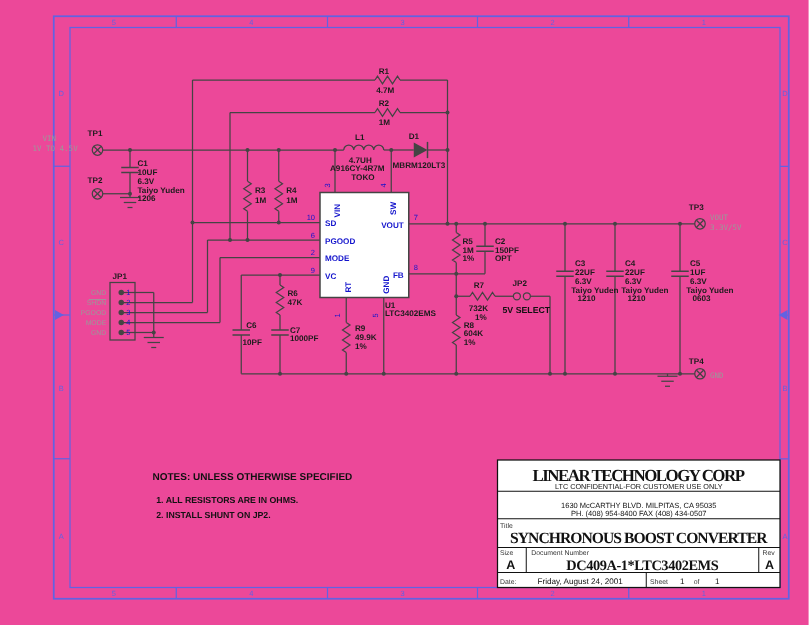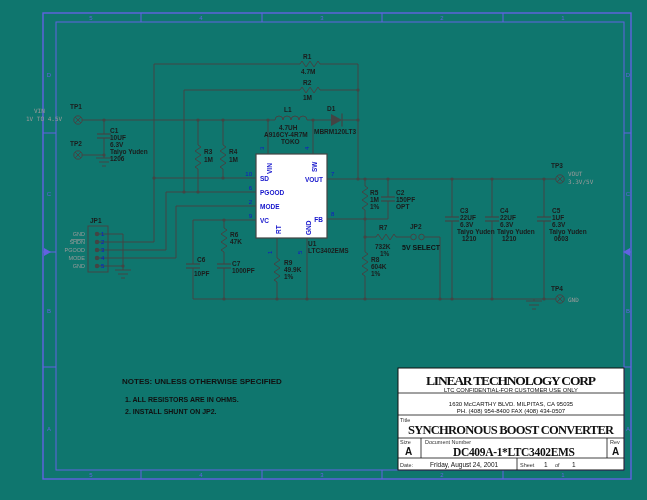--- a/index.html
+++ b/index.html
@@ -1,16 +1,16 @@
 <!DOCTYPE html>
 <html><head>
 <meta charset="utf-8">
 <style>
   html,body{margin:0;padding:0;background:#ffffff;}
-  .sheet{position:relative;width:647px;height:500px;background:#0f766e;overflow:hidden;}
+  .sheet{position:relative;width:647px;height:500px;background:#ec4899;overflow:hidden;}
   svg{position:absolute;left:0;top:0;}
   
   .w{stroke:#444;stroke-width:1;fill:none;}
   .w2{stroke:#444;stroke-width:1.2;fill:none;}
   .dotf{fill:#444;}
   .icbox{fill:#ffffff;stroke:#444;stroke-width:1.2;}
   .bord{stroke:#6262e2;fill:none;}
   .bmark{fill:#6262e2;}
   
   text{font-family:"Liberation Sans",sans-serif;}

